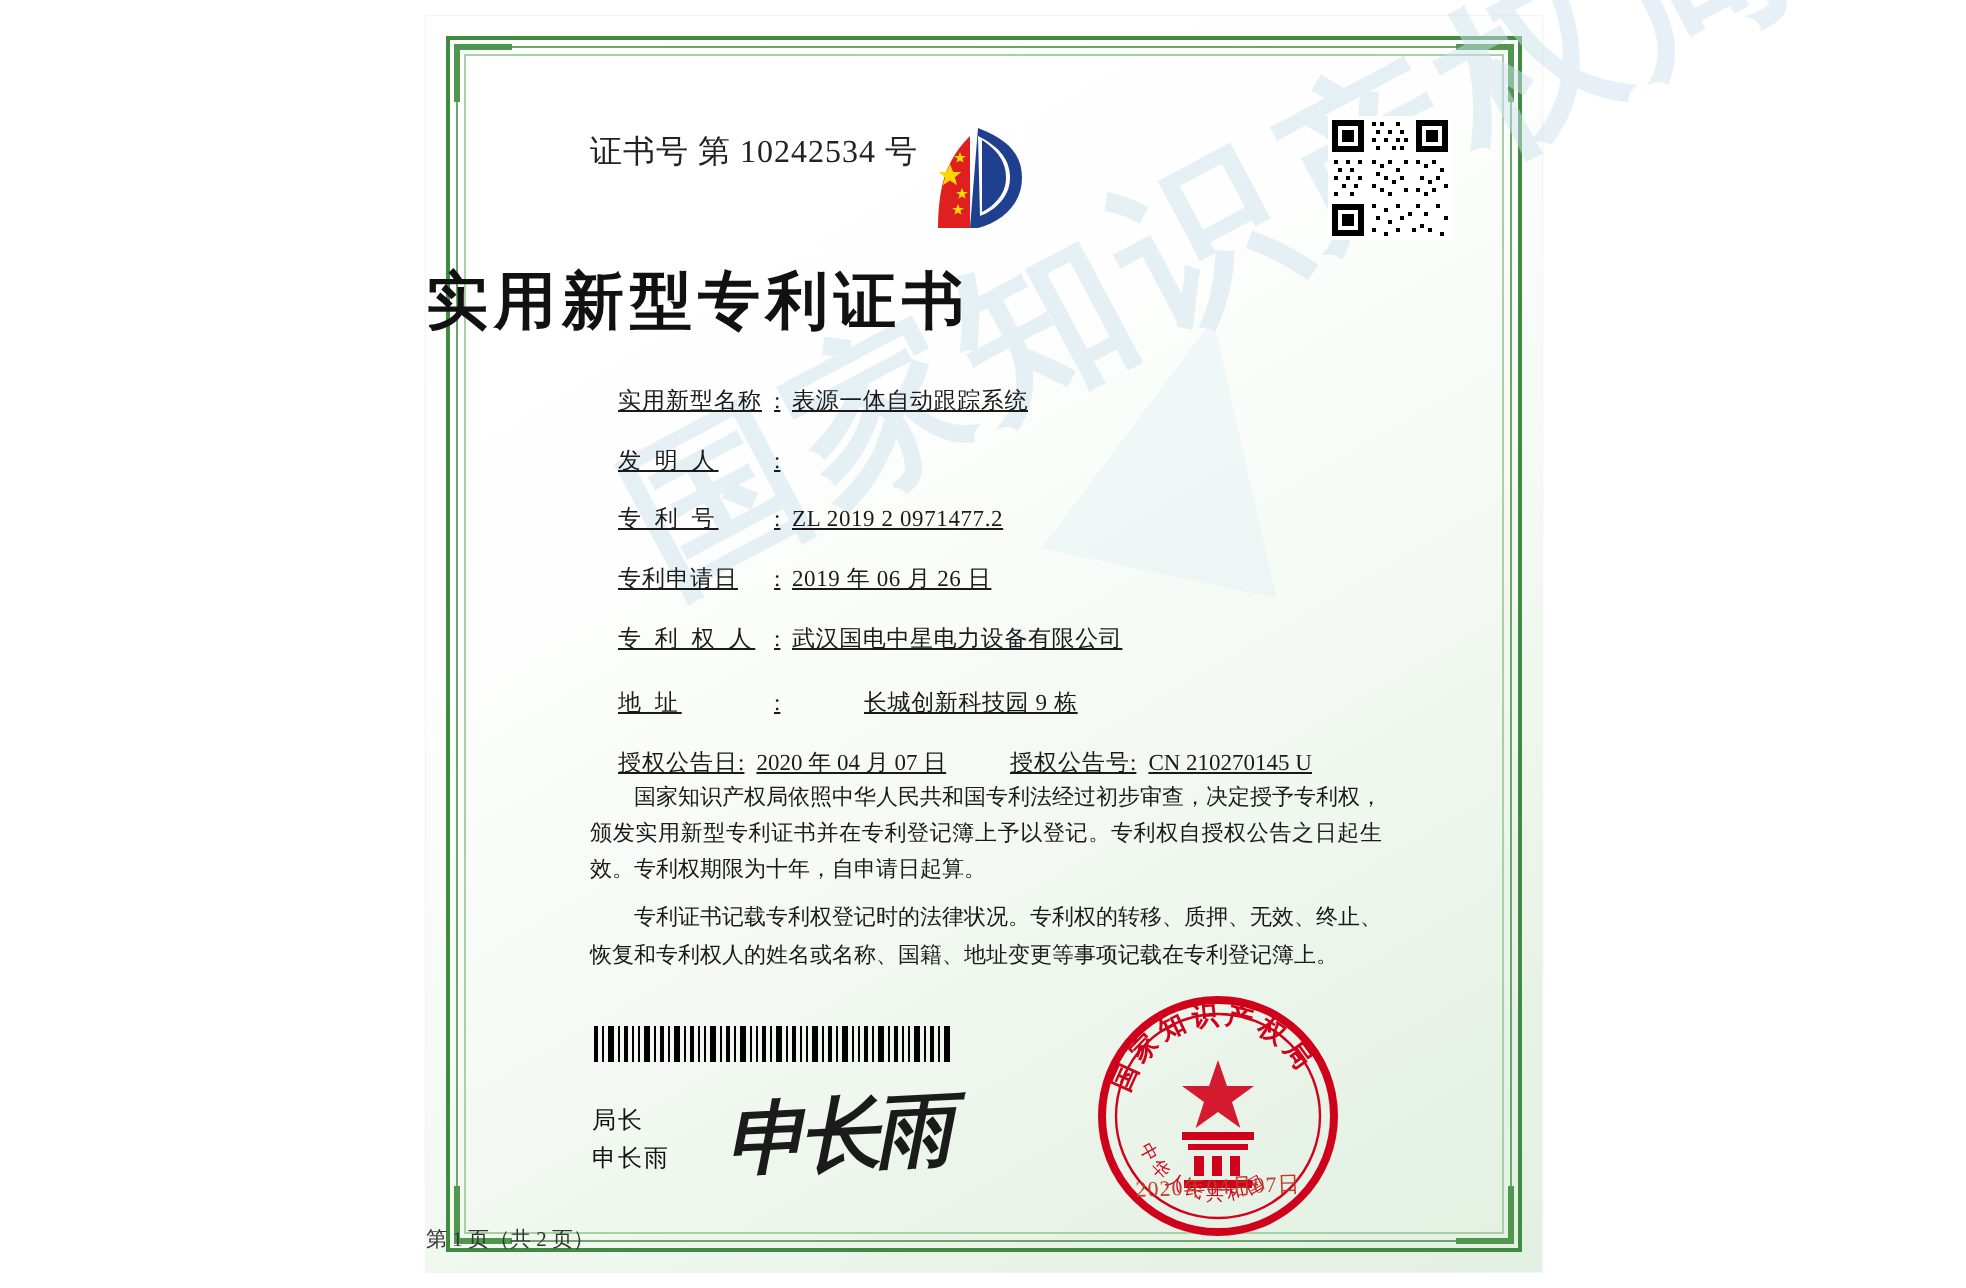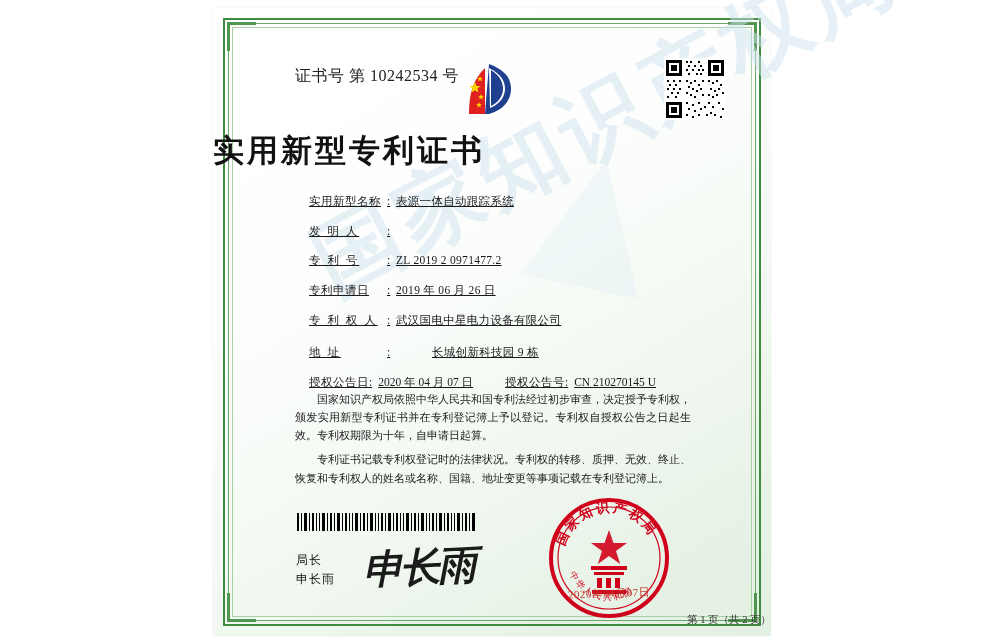--- a/index.html
+++ b/index.html
@@ -274,21 +274,21 @@
     letter-spacing: 0.5px;
     transform: rotate(-2deg);
   }
 
   
   .page-num {
     position: absolute;
     left: 0;
     right: 0;
     bottom: 9px;
-    text-align: right;
+    text-align: left;
     font-size: 10.5px;
     color: #333;
   }
 </style>
 </head>
 <body>
 
 <div class="page">
   <div class="sheet">
 

